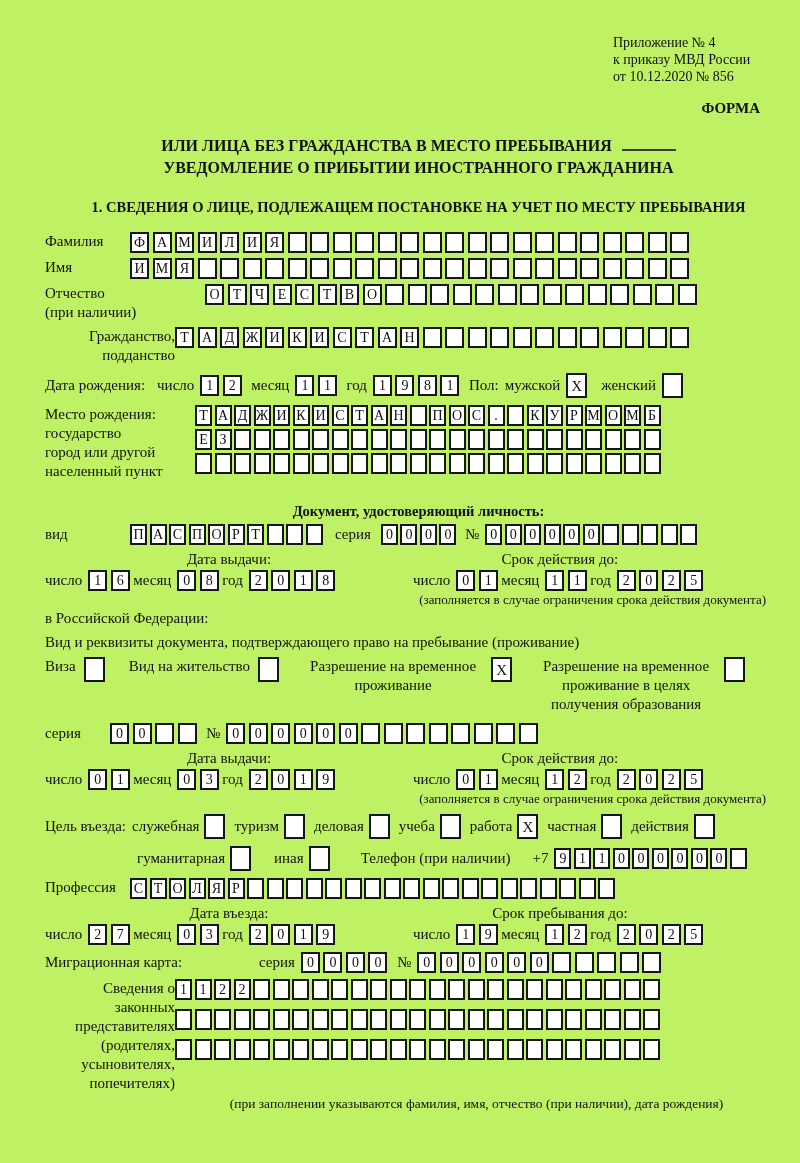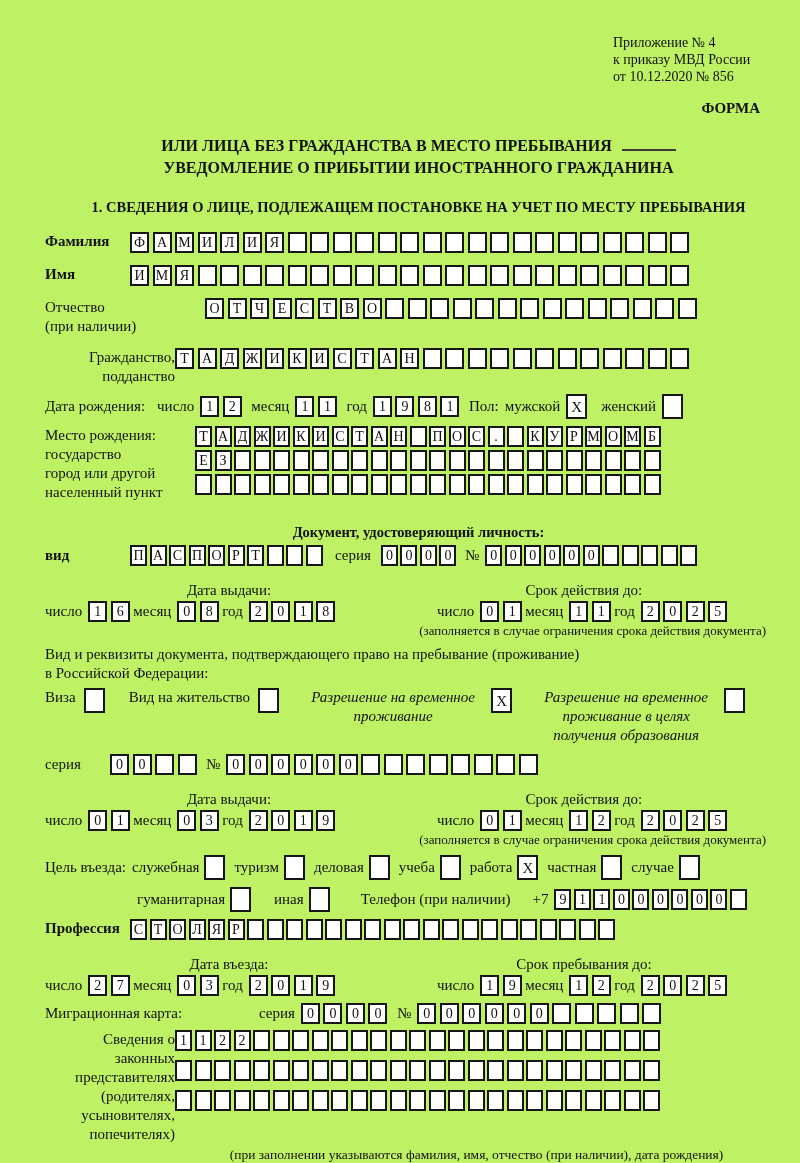--- a/index.html
+++ b/index.html
@@ -15,54 +15,54 @@
   .hdr { margin-left: 568px; font-size: 14px; line-height: 17px; white-space: nowrap; }
   .hdr-sub { font-size: 13px; line-height: 16px; margin-top: 4px; white-space: nowrap; }
   .form-label { font-weight: bold; text-align: right; margin-right: 32px; margin-top: 15px; font-size: 15px; }
 
   
   .title { text-align: center; font-weight: bold; font-size: 16px; line-height: 22px; margin-top: 18px; }
   .blank-line { display: inline-block; width: 54px; border-bottom: 2px solid #3a3a3a; margin-left: 10px; vertical-align: baseline; }
   .sec-heading { font-weight: bold; font-size: 14.5px; margin-top: 20px; text-align: center; white-space: nowrap; }
 
   
-  .frow { display: flex; align-items: flex-start; margin-top: 12px; }
+  .frow { display: flex; align-items: flex-start; margin-top: 5px; }
   .inline-row { align-items: center; }
   .lbl { font-size: 15px; line-height: 19px; flex-shrink: 0; }
-  .w85 { width: 85px; font-weight: bold; } .w130 { width: 130px; text-align: right; } .w150 { width: 150px; } .w160 { width: 160px; }
+  .w85 { width: 85px; } .w130 { width: 130px; text-align: right; } .w150 { width: 150px; } .w160 { width: 160px; }
   .dlabel { font-size: 15px; padding: 0 6px; white-space: nowrap; }
 
   
   .boxes { display: inline-flex; flex-wrap: nowrap; }
   .cbox {
     display: inline-block; width: 19px; height: 21px;
     border: 2px solid #161616; margin-right: 3.5px;
     text-align: center; font-size: 14px; line-height: 18px; flex-shrink: 0;
     background: #fff;
   }
   .tight .cbox { width: 17px; margin-right: 2.5px; }
   .chk .cbox { width: 21px; height: 25px; margin-right: 0; line-height: 22px; font-size: 15px; }
   .box-stack .boxes { margin-bottom: 3px; }
 
   
-  .dates-pair { display: flex; margin-top: 16px; gap: 24px; }
+  .dates-pair { display: flex; margin-top: 6px; }
   .date-col { display: flex; flex-direction: column; }
   .date-col.left { width: 368px; }
   .date-heading { font-size: 15px; text-align: center; }
   .date-line { display: flex; align-items: center; margin-top: 2px; }
   .date-line .dlabel { padding-left: 0; }
   .note-right { font-size: 13px; text-align: right; margin-right: 26px; margin-top: 1px; }
 
   
   .intro { font-size: 15px; margin-top: 7px; }
   .opts-row { display: flex; align-items: flex-start; margin-top: 6px; font-size: 15px; }
   .opt { display: flex; align-items: flex-start; margin-right: 24px; }
   .opt:last-child { margin-right: 0; }
   .opt-label { padding-right: 8px; line-height: 19px; }
-  .opt-label.center { text-align: center; font-style: italic; }
+  .opt-label.center { text-align: center; }
   .wm { width: 188px; }
 
   
   .purpose-row { display: flex; align-items: center; margin-top: 7px; font-size: 15px; flex-wrap: nowrap; }
   .purpose-row .pair { display: flex; align-items: center; margin-right: 9px; }
   .pair .opt-label { padding-right: 5px; }
   .indent90 { margin-left: 92px; }
 
   .center-heading { font-weight: bold; font-size: 14.5px; text-align: center; margin-top: 22px; }
   .bottom-note { font-size: 13.5px; margin-top: 3px; margin-left: 116px; text-align: center; }
@@ -412,22 +412,22 @@
             <span class="cbox">2</span>
             <span class="cbox">0</span>
             <span class="cbox">2</span>
             <span class="cbox">5</span>
           </span>
       </div>
     </div>
   </div>
   <div class="note-right">(заполняется в случае ограничения срока действия документа)</div>
 
+  <div class="intro" style="margin-top:2px">в Российской Федерации:</div>
   <div class="intro">Вид и реквизиты документа, подтверждающего право на пребывание (проживание)</div>
-  <div class="intro" style="margin-top:2px">в Российской Федерации:</div>
 
   <div class="opts-row">
     <span class="opt">
       <span class="opt-label">Виза</span>
       <span class="boxes chk">
           <span class="cbox"></span>
         </span>
     </span>
     <span class="opt">
       <span class="opt-label">Вид на жительство</span>
@@ -556,21 +556,21 @@
           <span class="cbox">X</span>
         </span>
       </span>
     <span class="pair">
         <span class="opt-label">частная</span>
         <span class="boxes chk">
           <span class="cbox"></span>
         </span>
       </span>
     <span class="pair">
-        <span class="opt-label">случае</span>
+        <span class="opt-label">действия</span>
         <span class="boxes chk">
           <span class="cbox"></span>
         </span>
       </span>
   </div>
 
   <div class="purpose-row">
     <span class="pair indent90">
         <span class="opt-label">гуманитарная</span>
         <span class="boxes chk">

